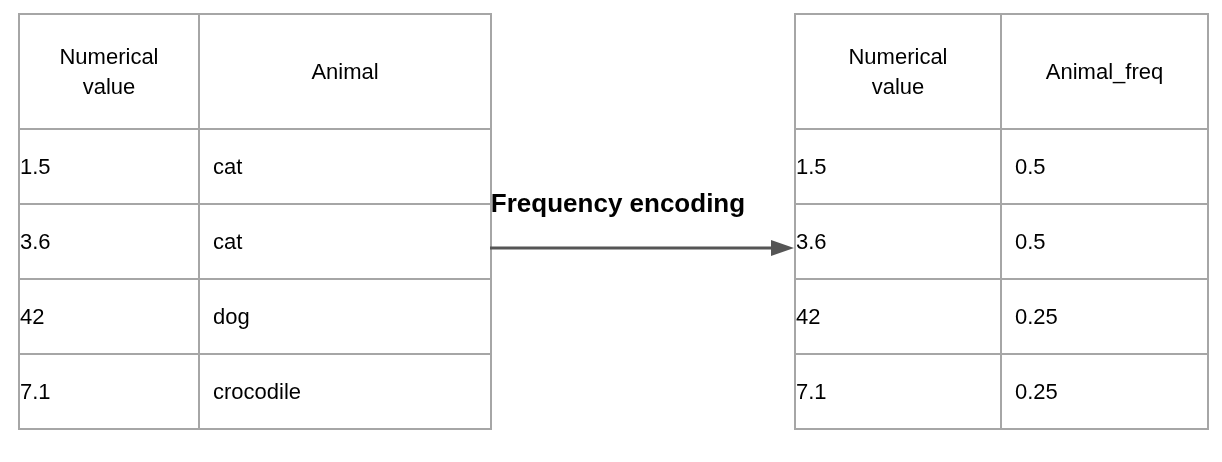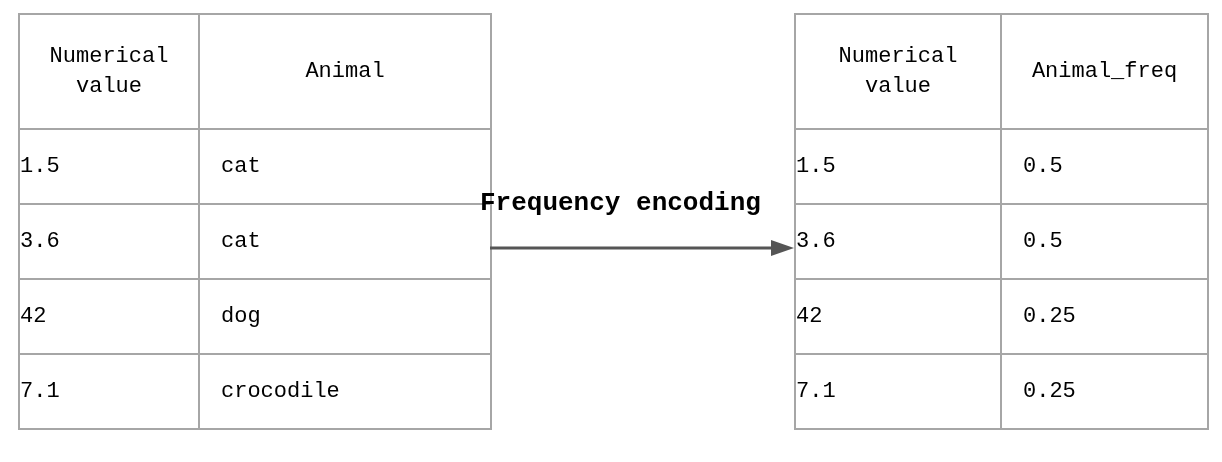--- a/index.html
+++ b/index.html
@@ -5,21 +5,21 @@
   html, body {
     margin: 0;
     padding: 0;
     background: #ffffff;
   }
   .canvas {
     position: relative;
     width: 1222px;
     height: 462px;
     background: #ffffff;
-    font-family: Liberation Mono, monospace;
+    font-family: Liberation Sans, sans-serif;
     color: var(--text, #000000);
     overflow: hidden;
   }
   table.dt {
     position: absolute;
     border-collapse: collapse;
     table-layout: fixed;
     background: #ffffff;
   }
   .dt th, .dt td {
@@ -36,31 +36,32 @@
     line-height: 1.32;
   }
   .dt td {
     height: 73px;
   }
   td.num {
     text-align: left;
   }
   td.txt {
     text-align: left;
-    padding-left: 21px;
+    padding-left: 13px;
   }
   .hdr-narrow {
     display: inline-block;
     max-width: 125px;
   }
   .transform-label {
     position: absolute;
-    left: 480px;
+    left: 465px;
     top: 188px;
     width: 306px;
+    text-align: center;
     font-size: 26px;
     font-weight: 700;
     white-space: nowrap;
     color: var(--text, #000000);
   }
   .arrow {
     position: absolute;
     left: 489px;
     top: 233px;
   }

